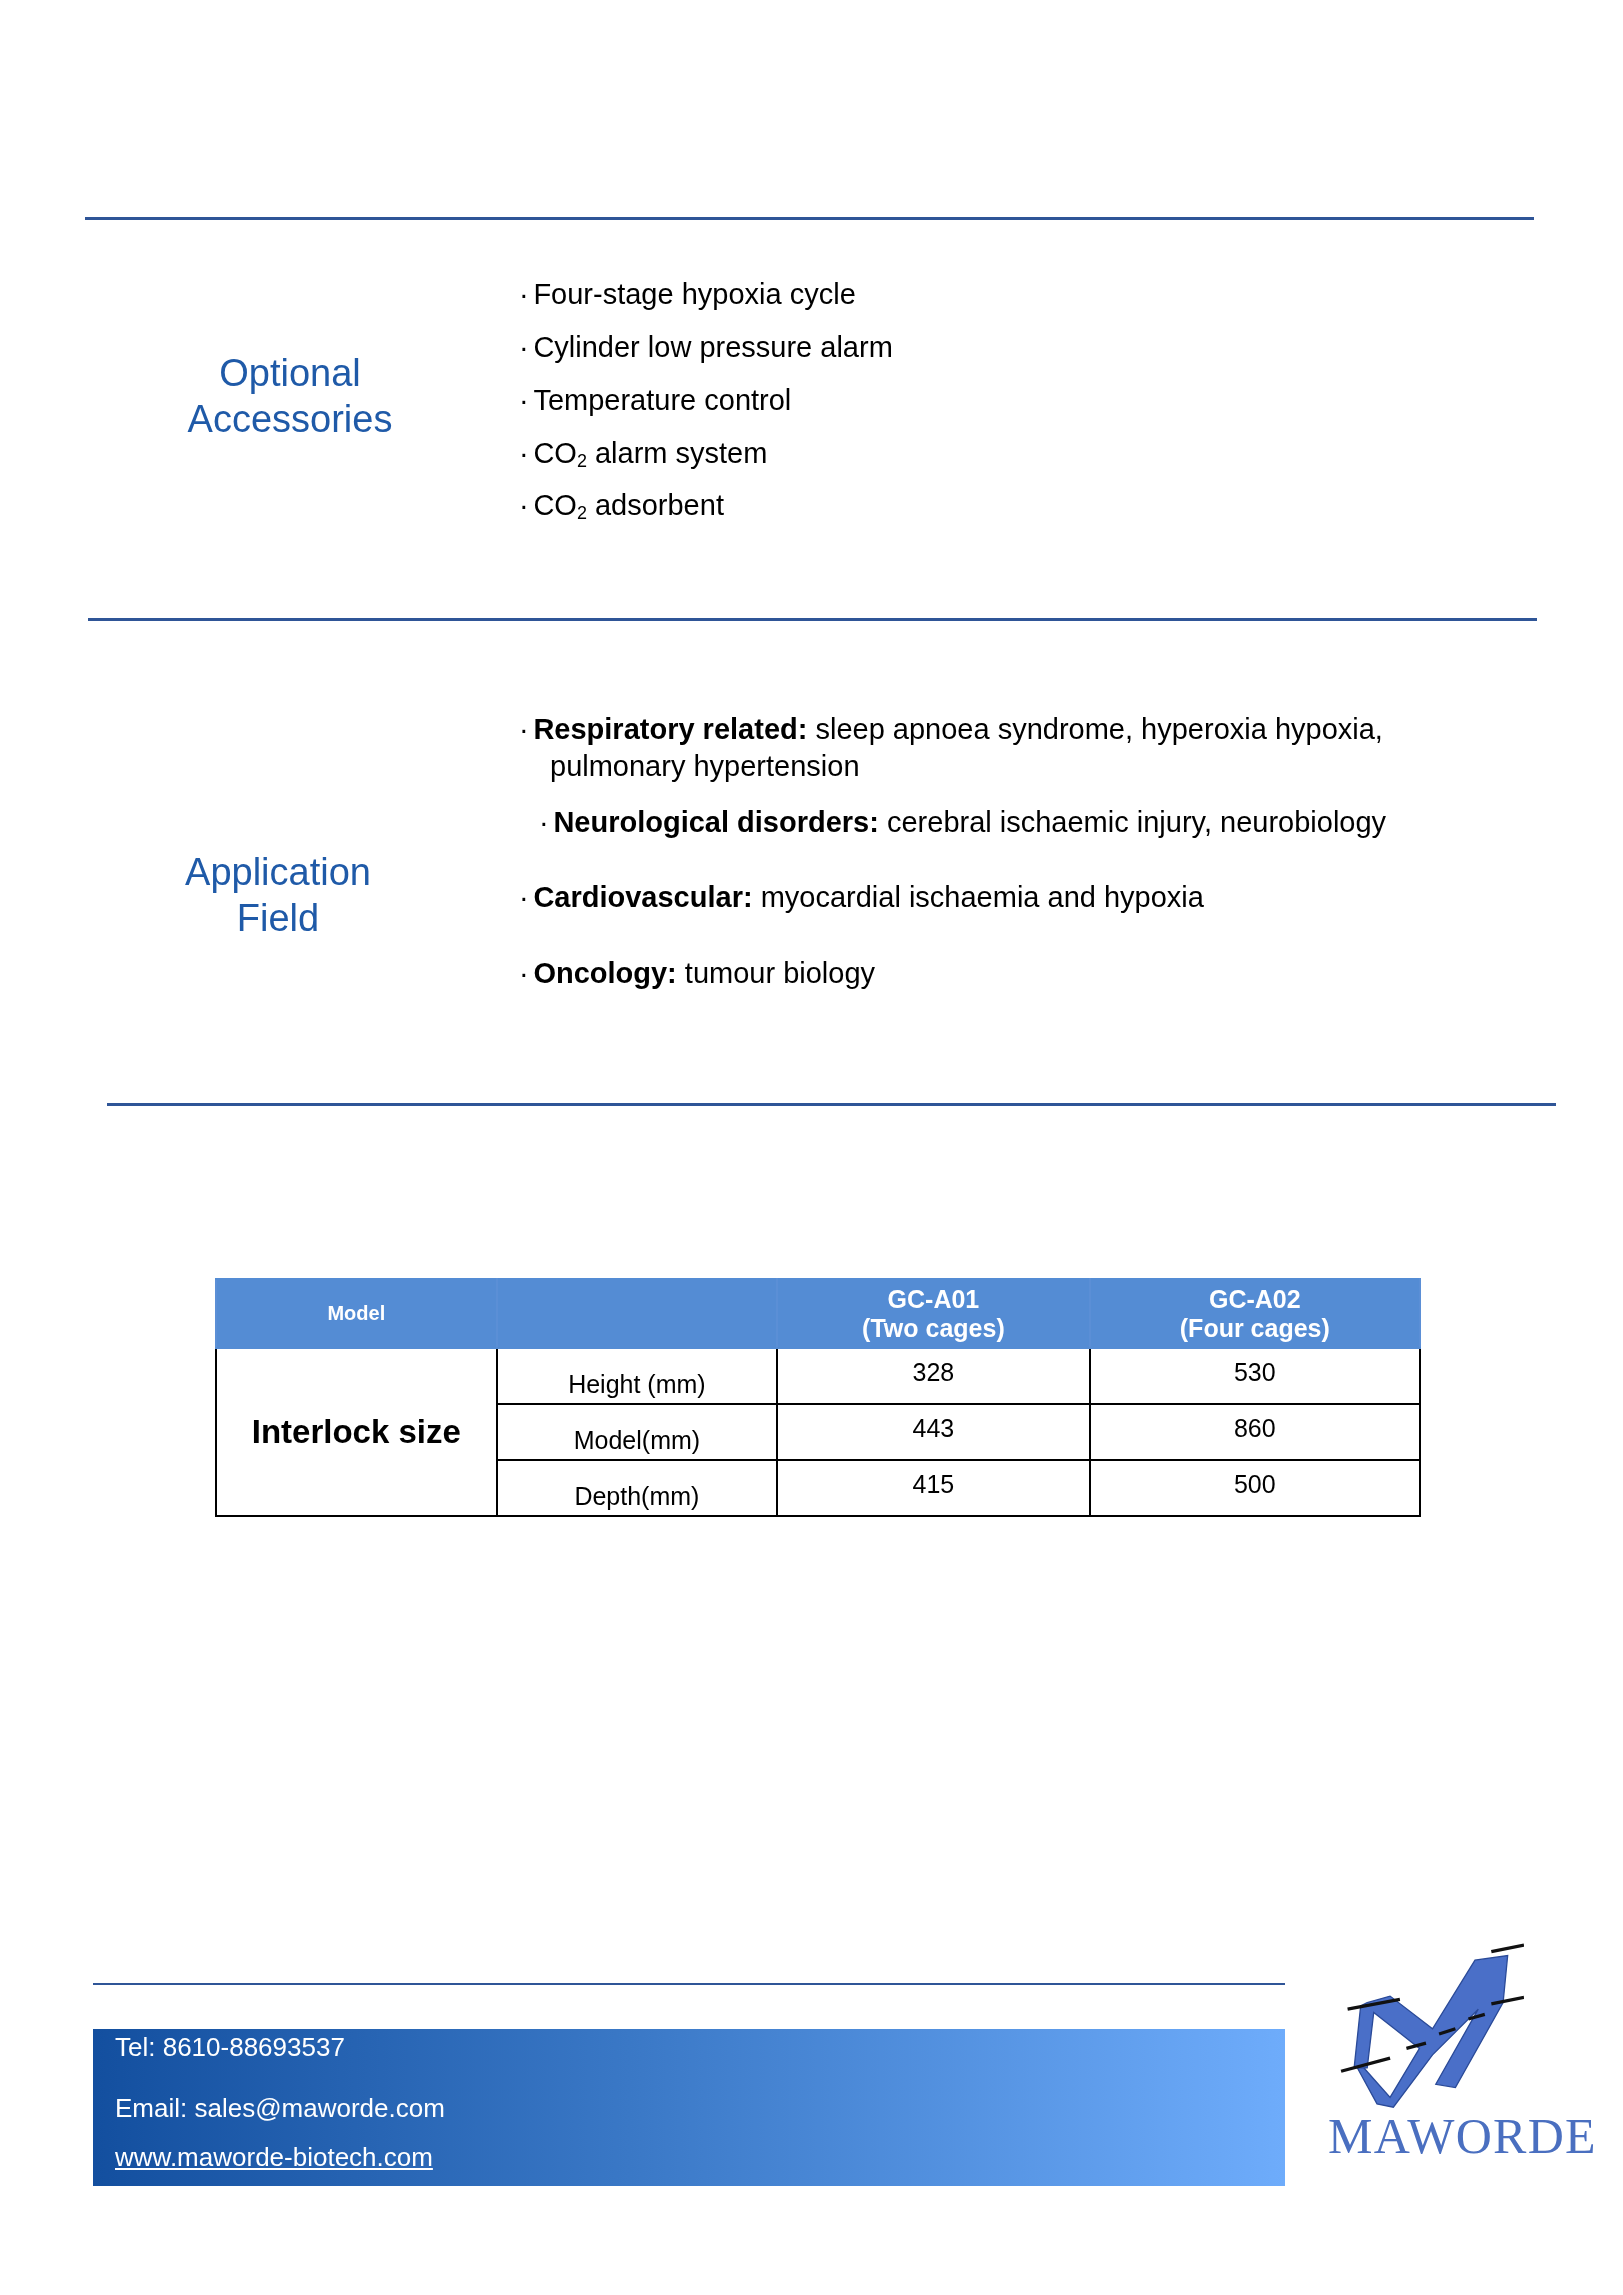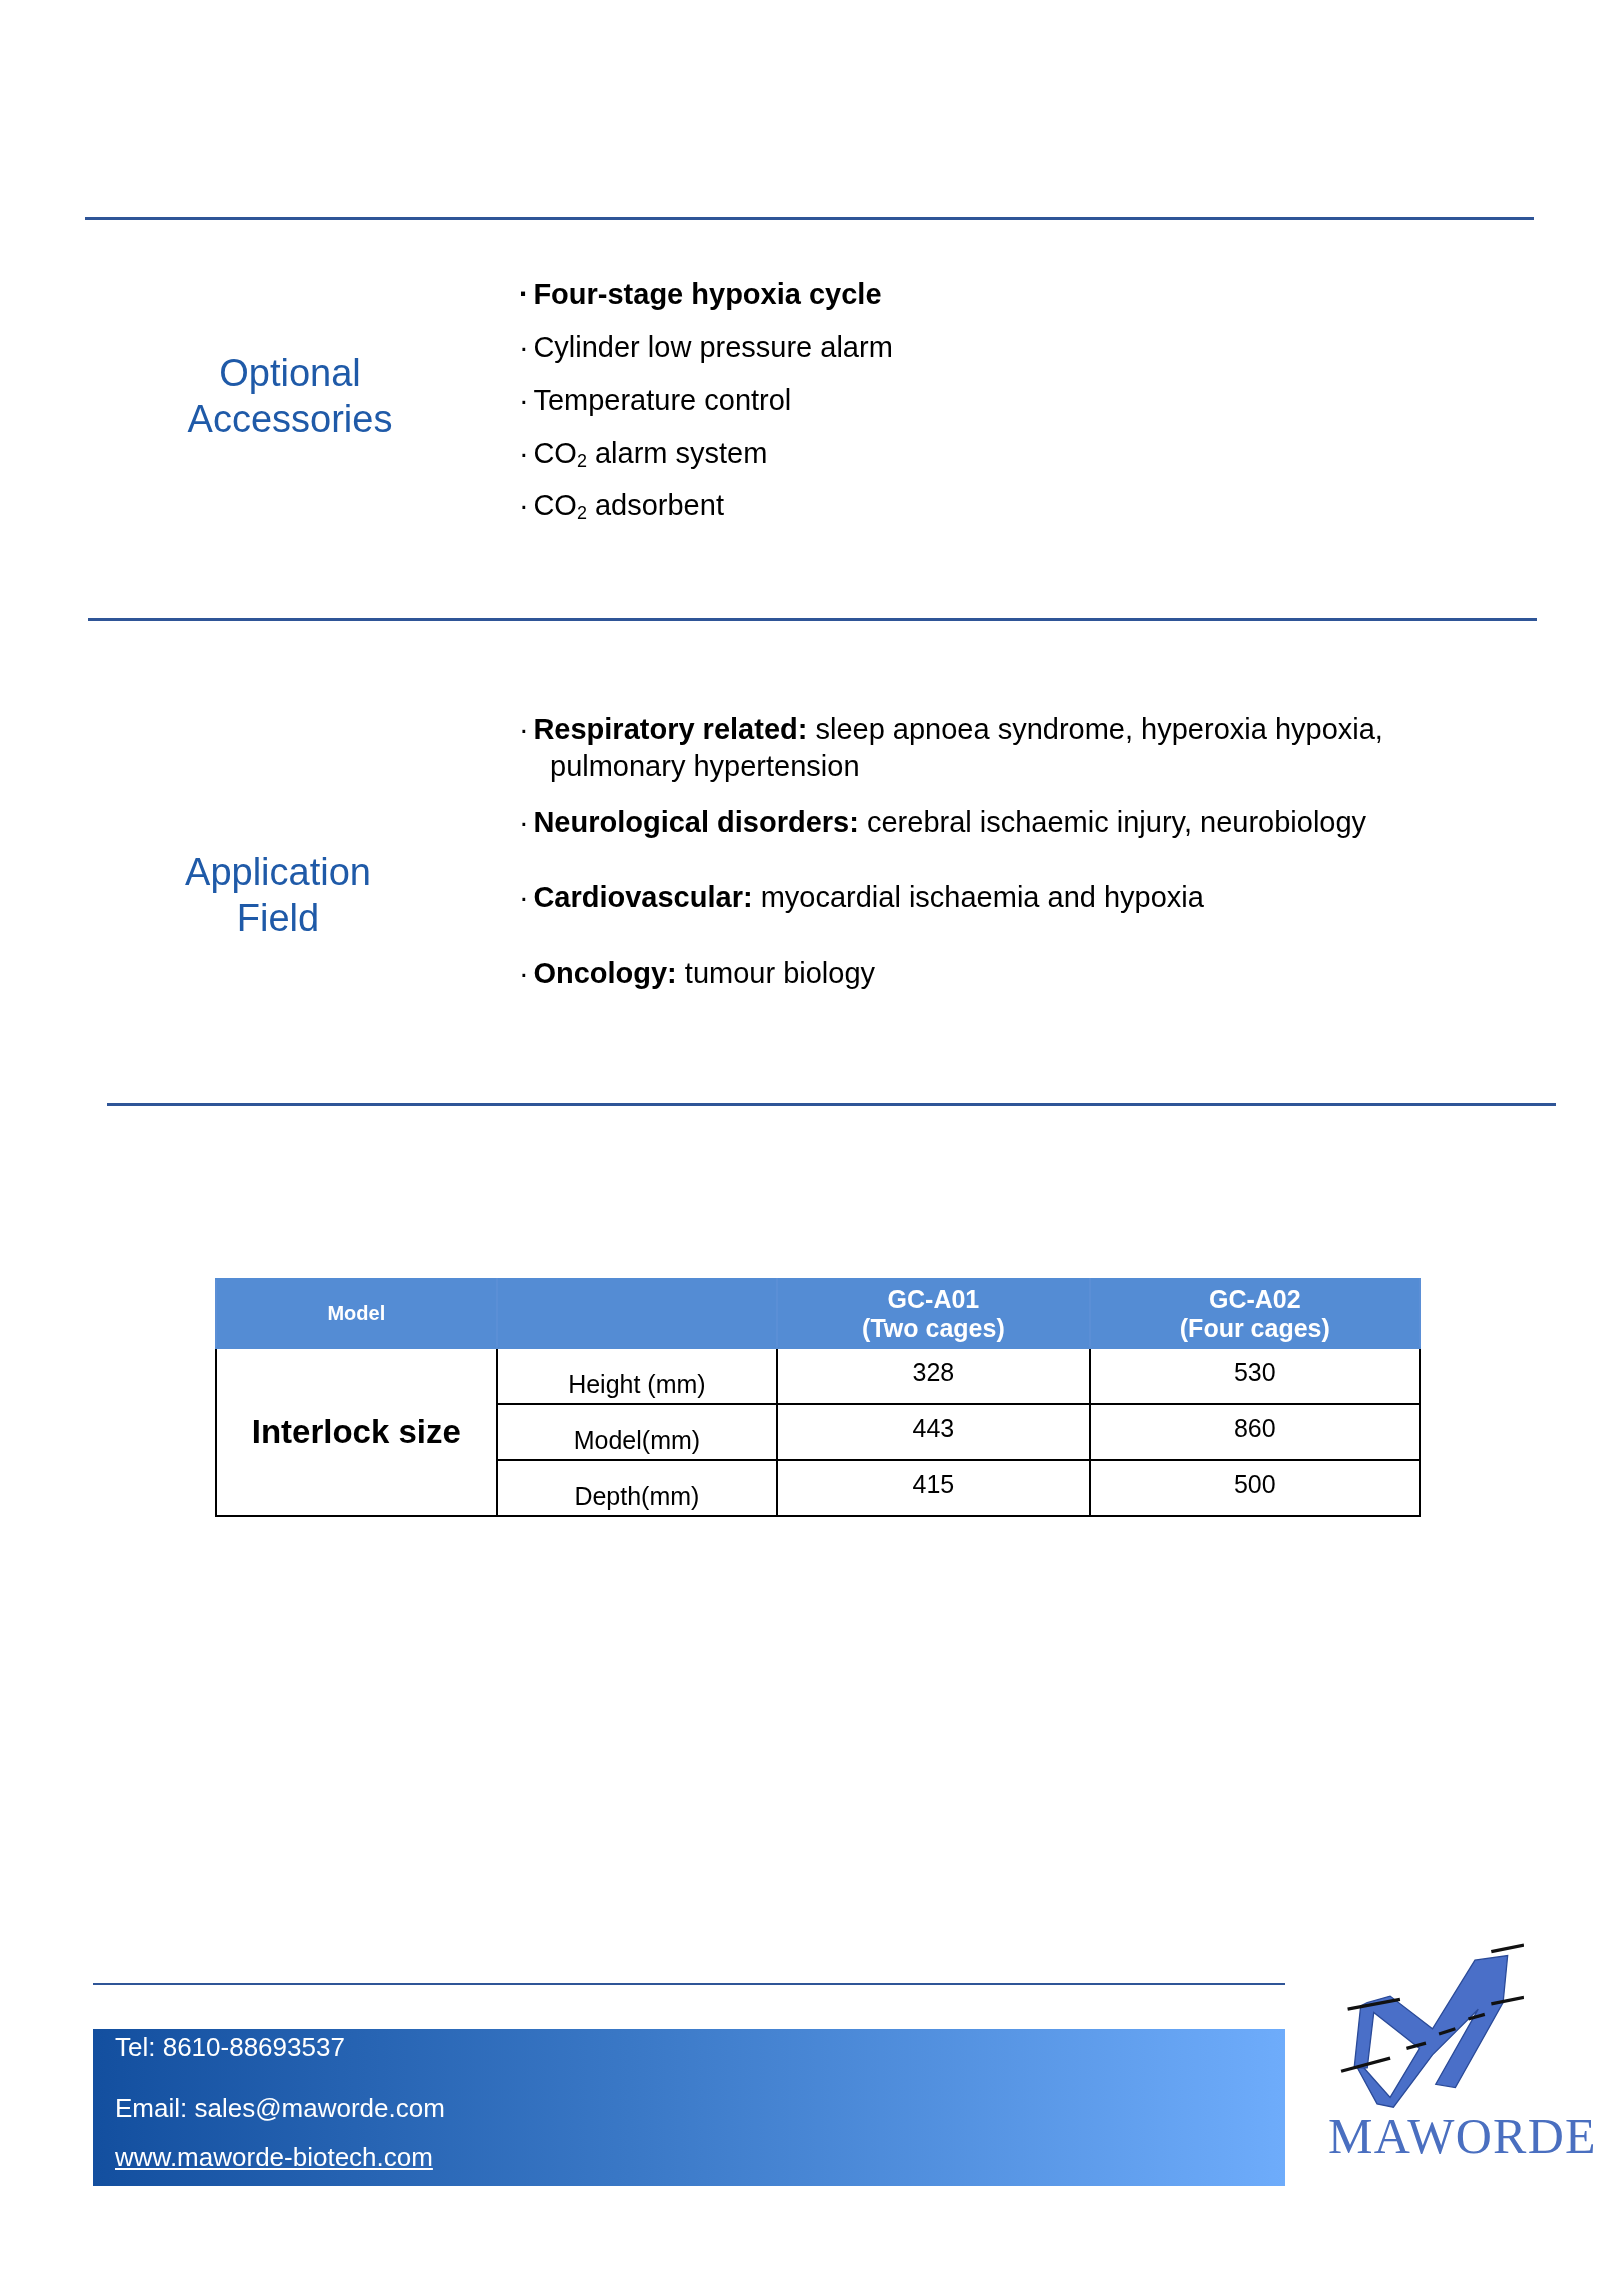--- a/index.html
+++ b/index.html
@@ -39,21 +39,21 @@
 <div class="rule" style="left:85px; top:217px; width:1449px;"></div>
 <div class="rule" style="left:88px; top:618px; width:1449px;"></div>
 <div class="rule" style="left:107px; top:1103px; width:1449px;"></div>
 <div class="rule" style="left:93px; top:1983px; width:1192px; height:2px;"></div>
 
 <div class="section-title" style="left:159px; top:350px; width:262px;">
   <div>Optional</div>
   <div>Accessories</div>
 </div>
 <ul class="bullets" style="left:519px; top:0;">
-  <li style="top:278px;font-weight:bold;">
+  <li style="top:278px;">
     <span class="bullet-dot">·</span><span>Four-stage hypoxia cycle</span>
   </li>
   <li style="top:331px;">
     <span class="bullet-dot">·</span><span>Cylinder low pressure alarm</span>
   </li>
   <li style="top:384px;">
     <span class="bullet-dot">·</span><span>Temperature control</span>
   </li>
   <li style="top:437px;">
     <span class="bullet-dot">·</span><span>CO</span><sub>2</sub><span> alarm system</span>
@@ -65,21 +65,21 @@
 
 <div class="section-title" style="left:147px; top:805px; width:262px;margin-top:44px;">
   <div>Application</div>
   <div>Field</div>
 </div>
 <ul class="bullets app" style="left:519px; top:0;">
   <li style="top:713px;">
     <span class="bullet-dot">·</span><b>Respiratory related:</b><span> sleep apnoea syndrome, hyperoxia hypoxia,</span>
     <span class="cont">pulmonary hypertension</span>
   </li>
-  <li style="top:806px;">
+  <li style="top:806px;margin-left:20px;">
     <span class="bullet-dot">·</span><b>Neurological disorders:</b><span> cerebral ischaemic injury, neurobiology</span>
   </li>
   <li style="top:881px;">
     <span class="bullet-dot">·</span><b>Cardiovascular:</b><span> myocardial ischaemia and hypoxia</span>
   </li>
   <li style="top:957px;">
     <span class="bullet-dot">·</span><b>Oncology:</b><span> tumour biology</span>
   </li>
 </ul>
 

